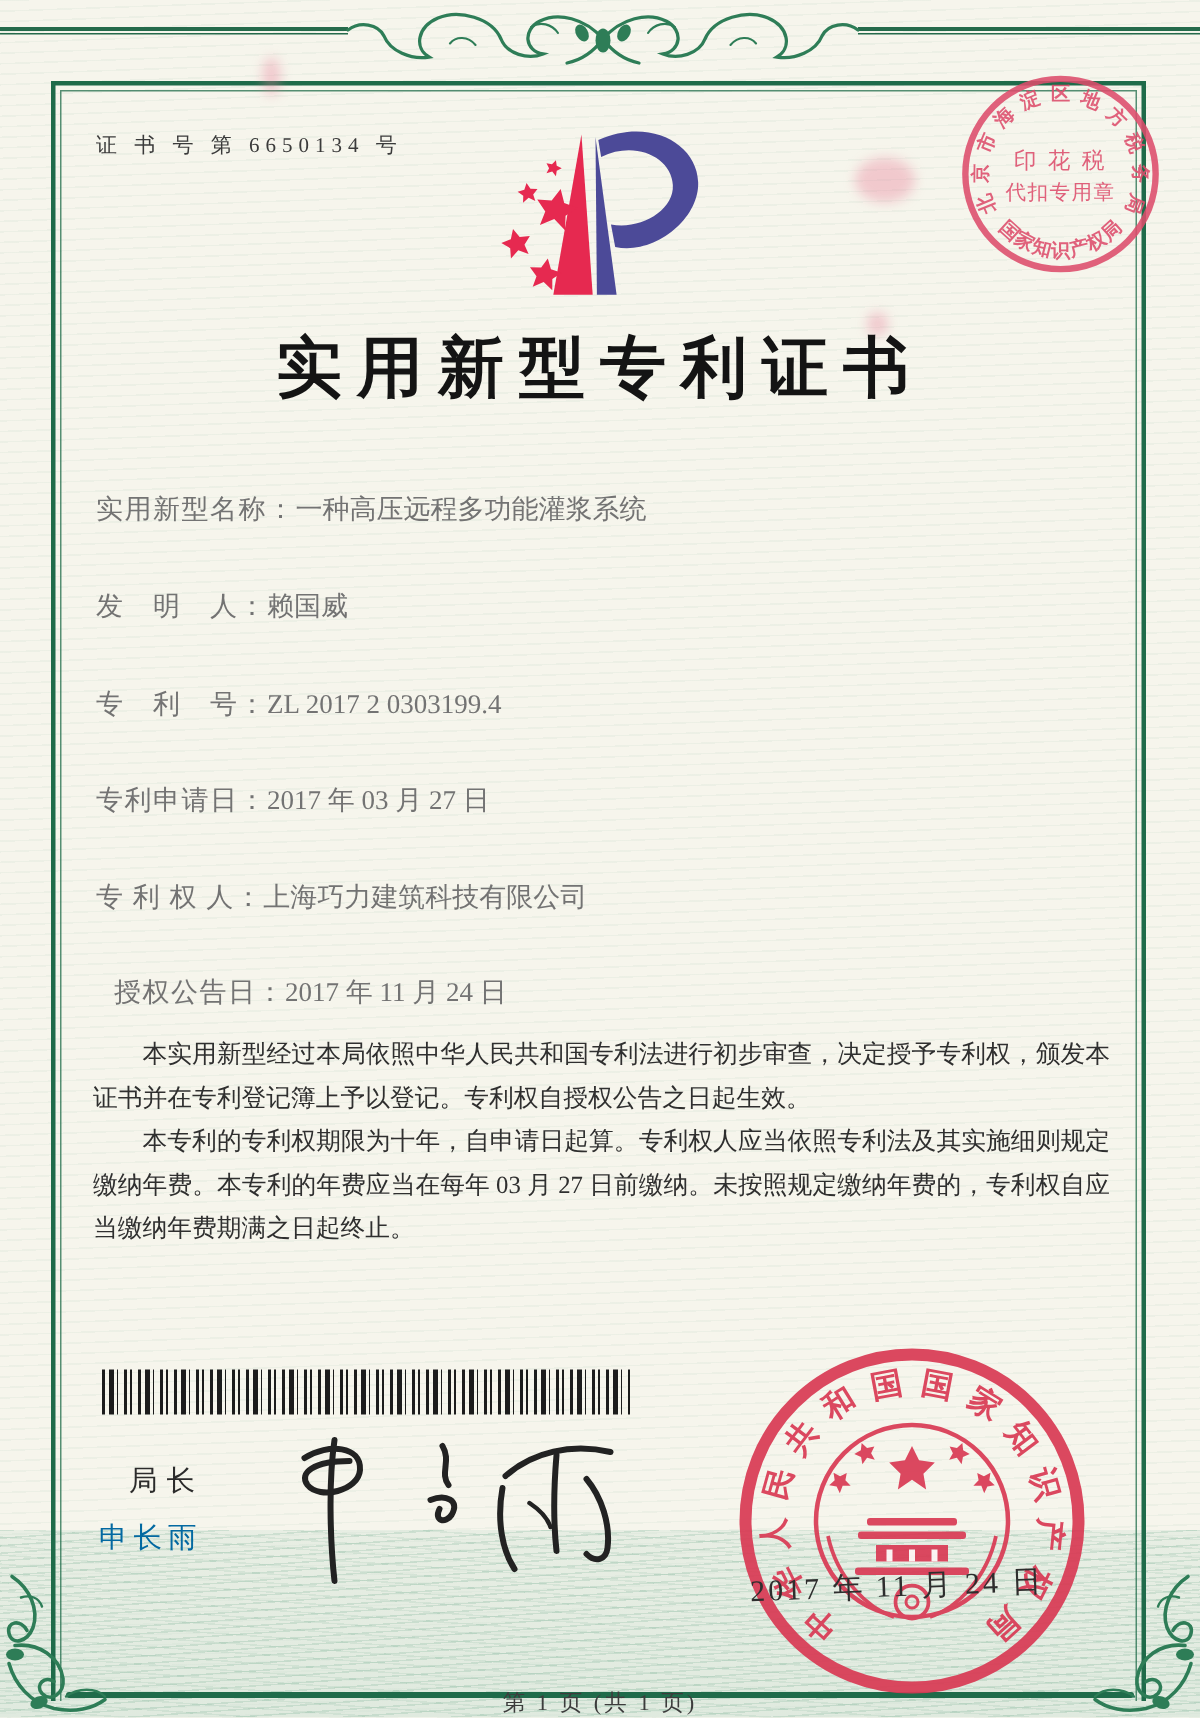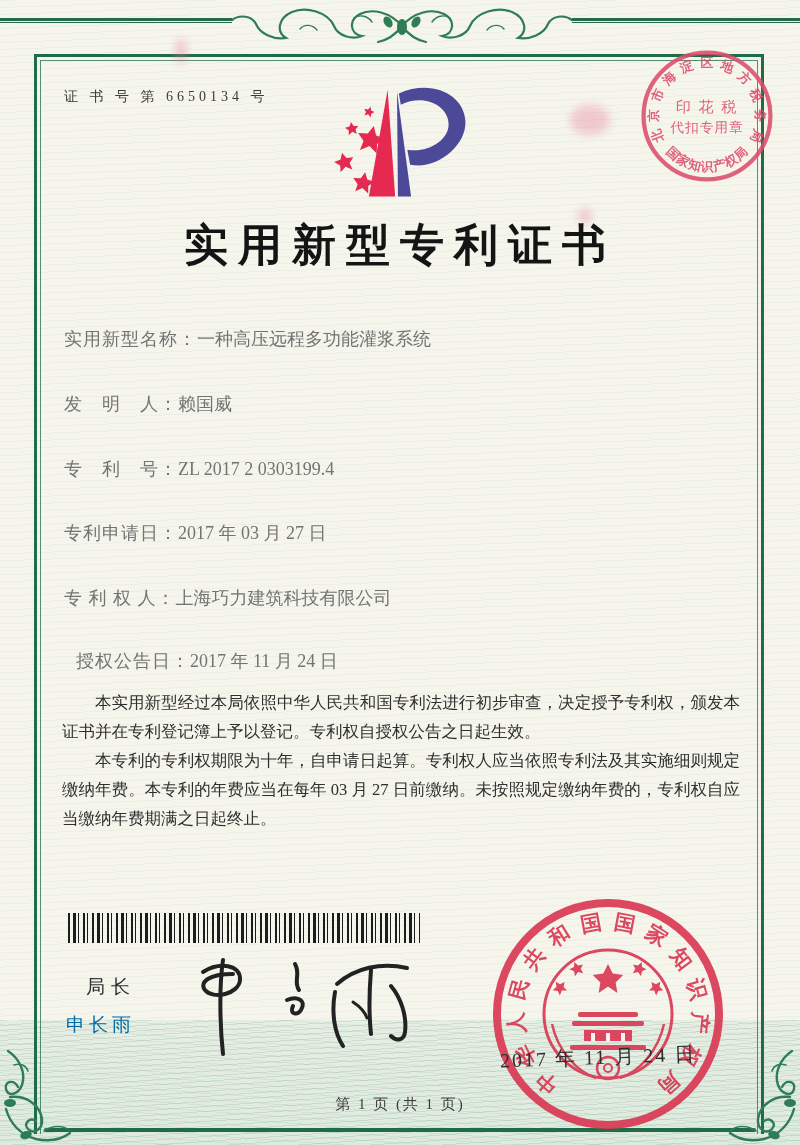--- a/index.html
+++ b/index.html
@@ -78,21 +78,21 @@
     font-family:"Liberation Sans","DejaVu Sans",sans-serif;margin-left:20px; }
   .signer-name { position:absolute; left:66px; top:1012px; font-size:19px; letter-spacing:4px; color:#0369a1;
     font-family:"Liberation Sans","DejaVu Sans",sans-serif; }
   .signature { position:absolute; left:185px; top:942px; width:245px; height:120px; }
 
   .seal { position:absolute; left:490px; top:896px; width:236px; height:236px; opacity:0.92; }
   .seal-date { position:absolute; left:500px; top:1044px; font-size:20px; letter-spacing:2px;
     color:#2e2e2e; transform:rotate(-2deg); white-space:nowrap; }
   .tax-stamp { position:absolute; left:636px; top:40px; width:142px; height:152px; opacity:0.88; }
 
-  .footer { position:absolute; left:0; top:1095px; width:800px; text-align:center;
+  .footer { position:absolute; left:0; top:1126px; width:800px; text-align:center;
     font-size:15px; letter-spacing:2px; color:#3c3c3c; }
 </style>
 </head>
 <body>
 
 <div class="texture"></div>
 <div class="texture-bottom"></div>
 
 <div class="orn-line left"></div>
 <div class="orn-line right"></div>

